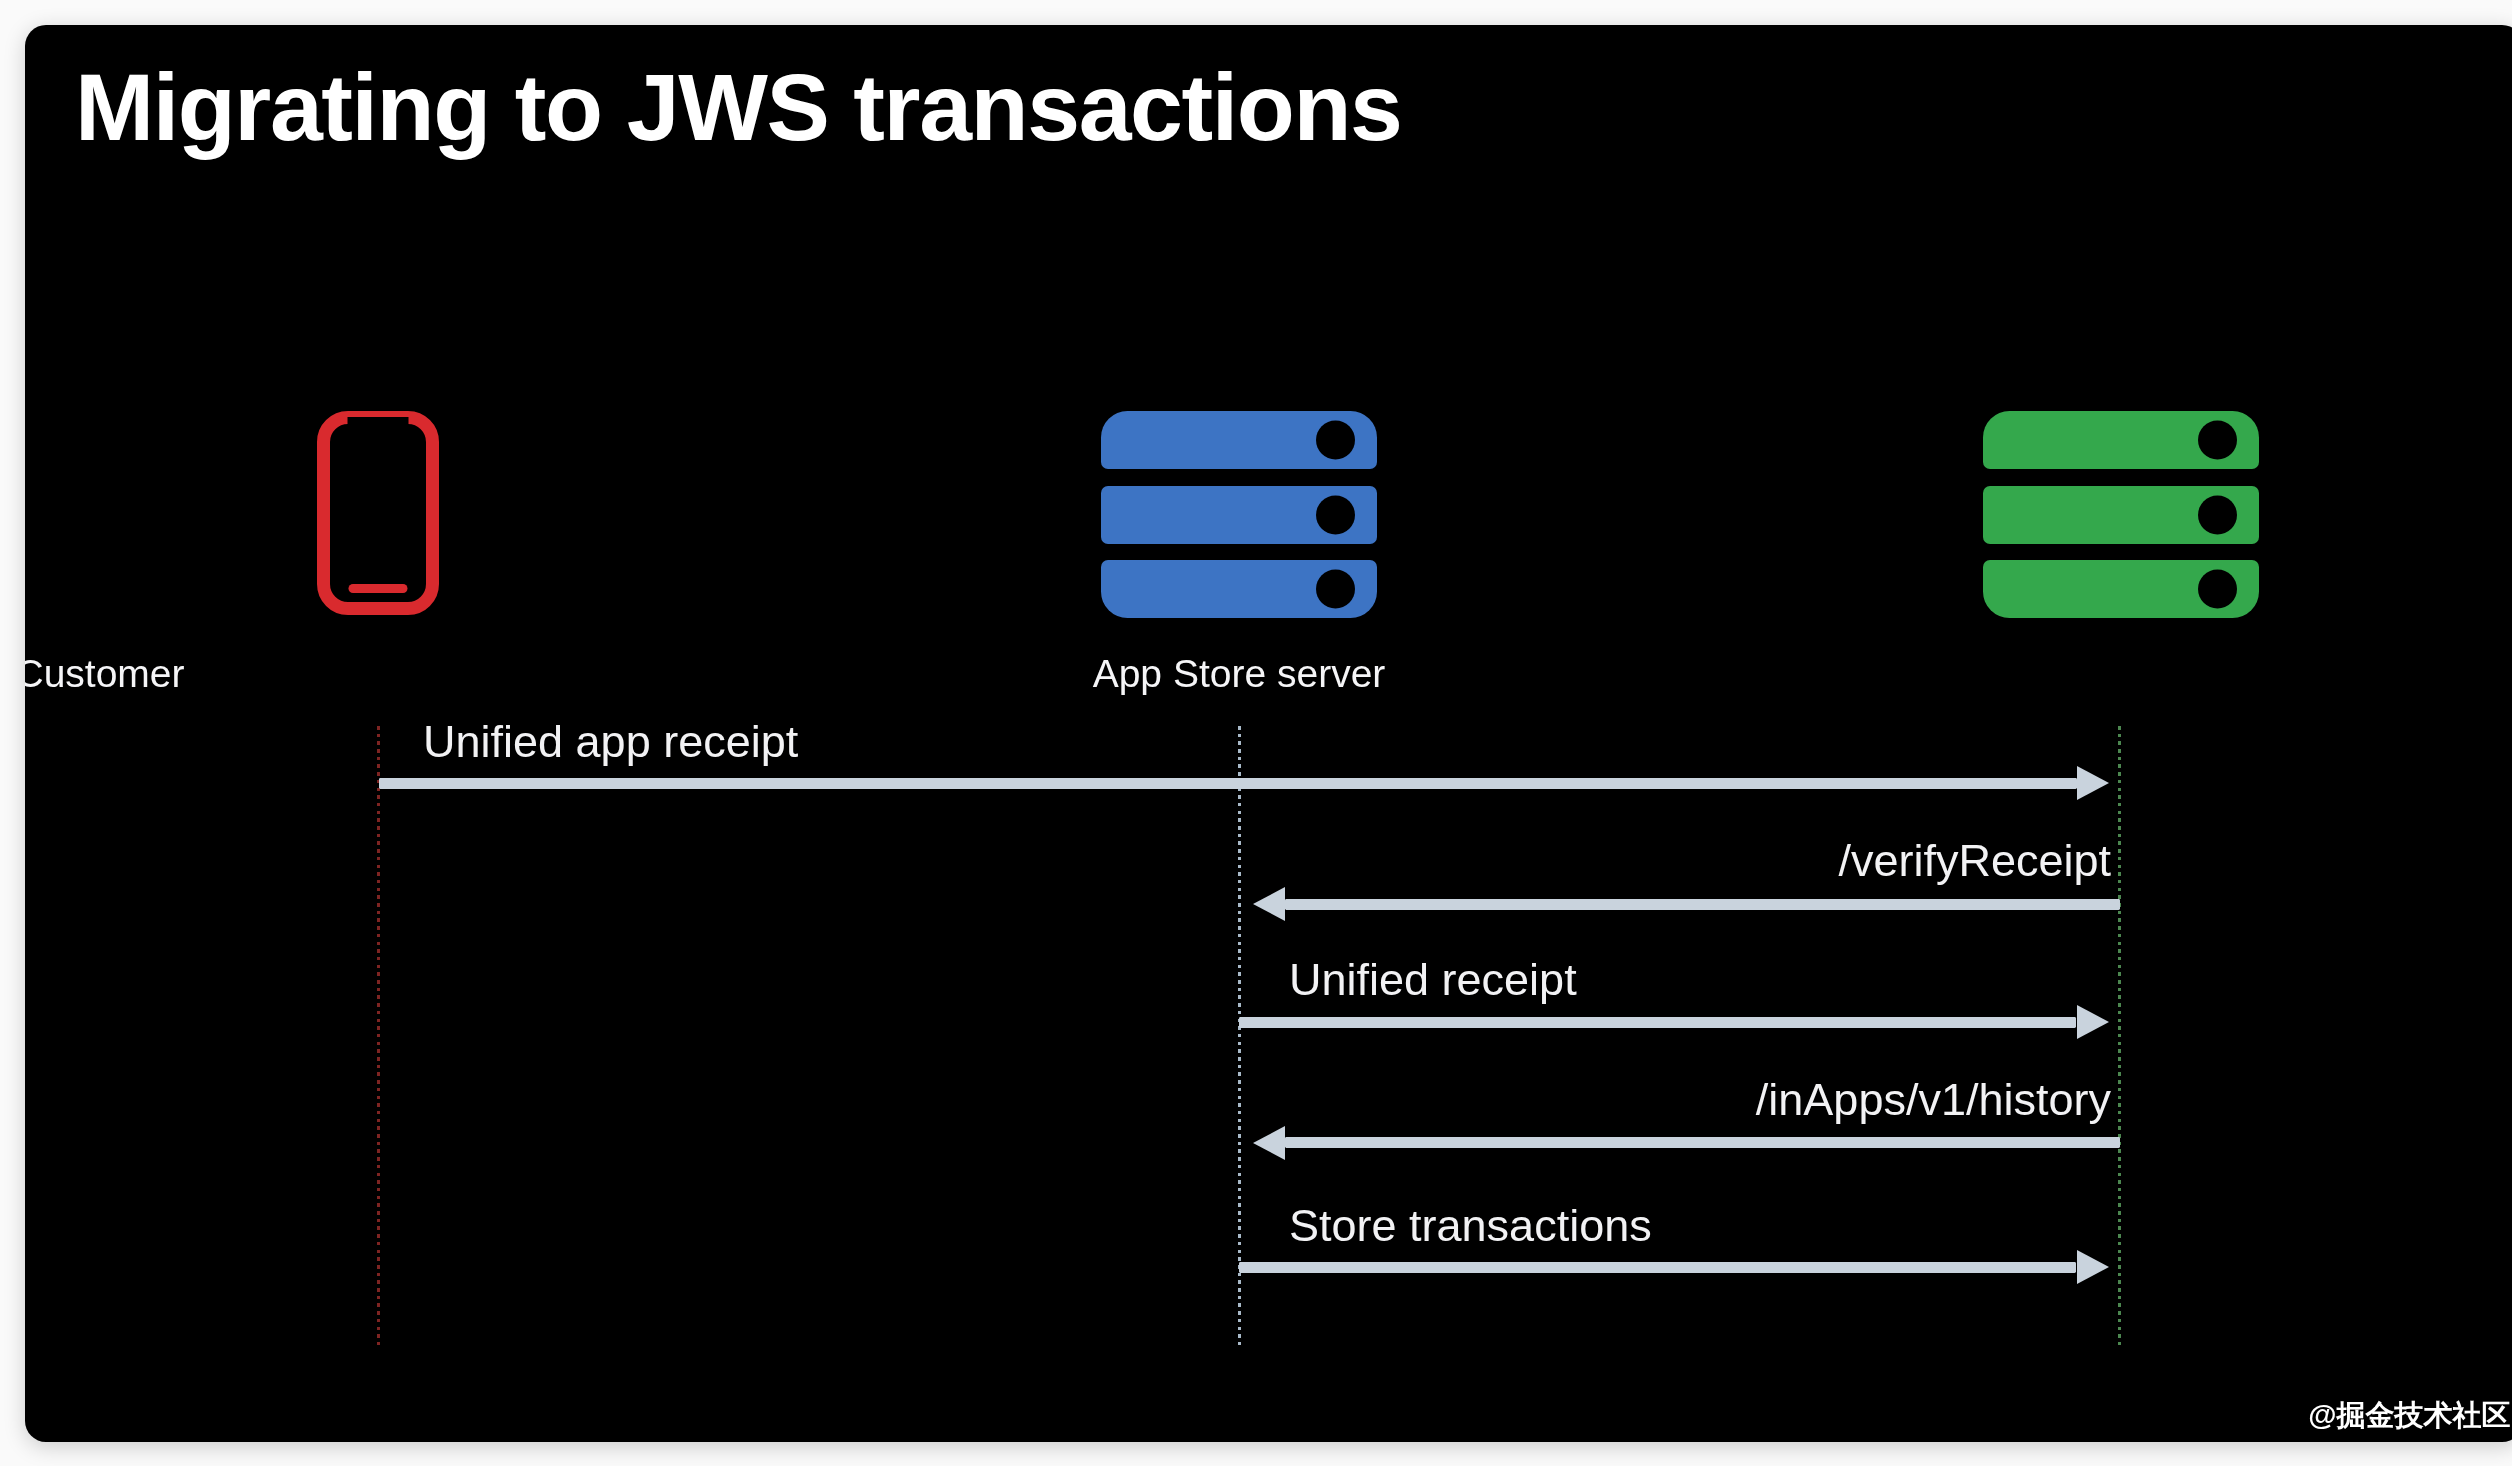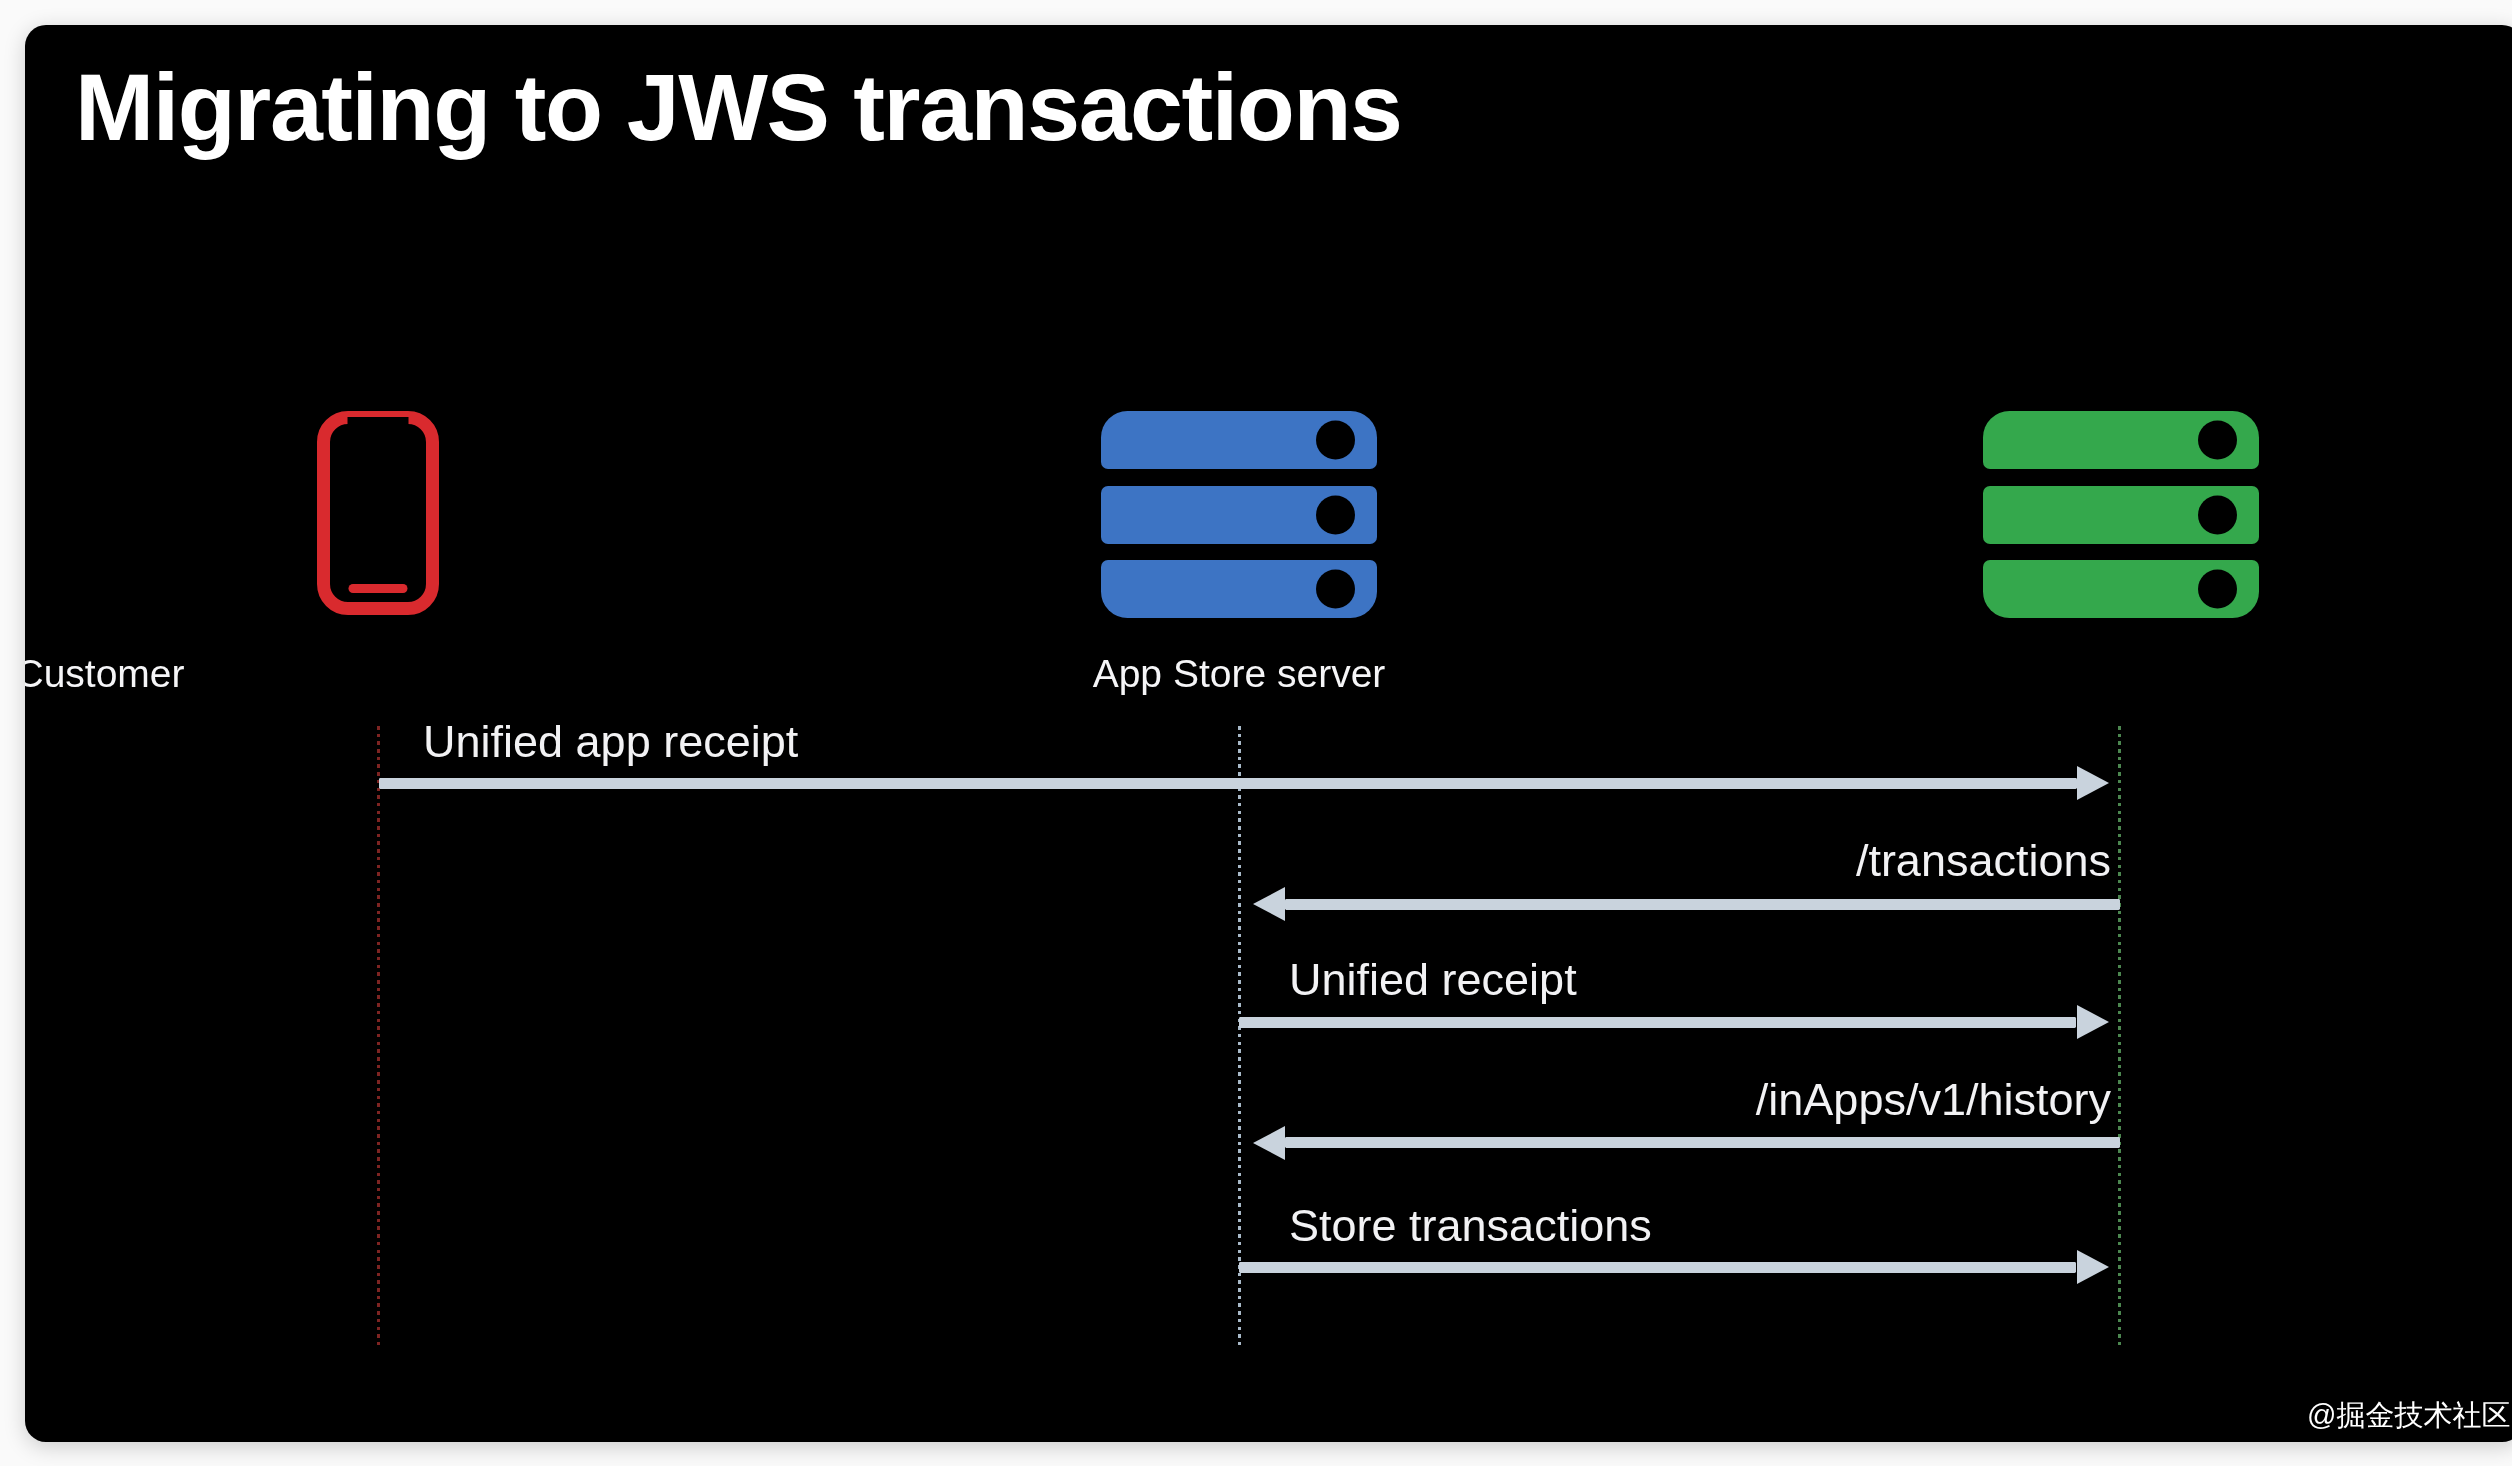--- a/index.html
+++ b/index.html
@@ -107,21 +107,21 @@
   .a2 .arrow-head { left: 1228px; top: 862px; }
   .a3 .arrow-line { left: 1214px; top: 992px; width: 837px; }
   .a3 .arrow-head { left: 2052px; top: 980px; }
   .a4 .arrow-line { left: 1260px; top: 1112px; width: 835px; }
   .a4 .arrow-head { left: 1228px; top: 1101px; }
   .a5 .arrow-line { left: 1214px; top: 1237px; width: 837px; }
   .a5 .arrow-head { left: 2052px; top: 1225px; }
 
   .watermark {
     position: absolute; right: 12.6px; bottom: 5.6px;
-    font-size: 29px; font-weight: 400; color: #ffffff; white-space: nowrap; margin-left: 44px;
+    font-size: 29px; font-weight: 700; color: #ffffff; white-space: nowrap; margin-left: 44px;
   }
 </style>
 </head>
 <body>
 
 <div class="slide">
 
   <div class="title">Migrating to JWS transactions</div>
 
   <div class="phone">
@@ -159,21 +159,21 @@
   <div class="lifeline customer"></div>
   <div class="lifeline appstore"></div>
   <div class="lifeline yourserver"></div>
 
   <div class="msg-label l1">Unified app receipt</div>
   <div class="msg a1">
     <div class="arrow-line"></div>
     <div class="arrow-head right"></div>
   </div>
 
-  <div class="msg-label l2">/transactions</div>
+  <div class="msg-label l2">/verifyReceipt</div>
   <div class="msg a2">
     <div class="arrow-line"></div>
     <div class="arrow-head left"></div>
   </div>
 
   <div class="msg-label l3">Unified receipt</div>
   <div class="msg a3">
     <div class="arrow-line"></div>
     <div class="arrow-head right"></div>
   </div>

